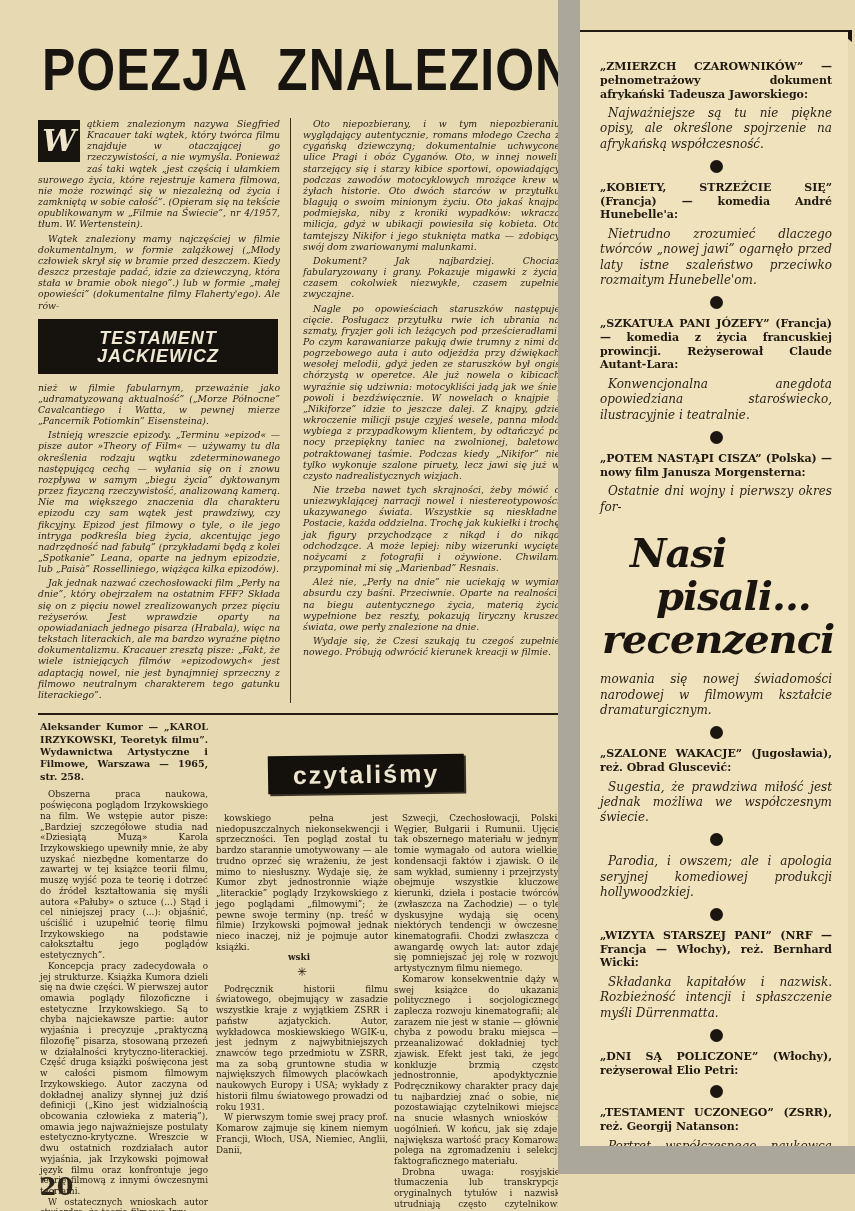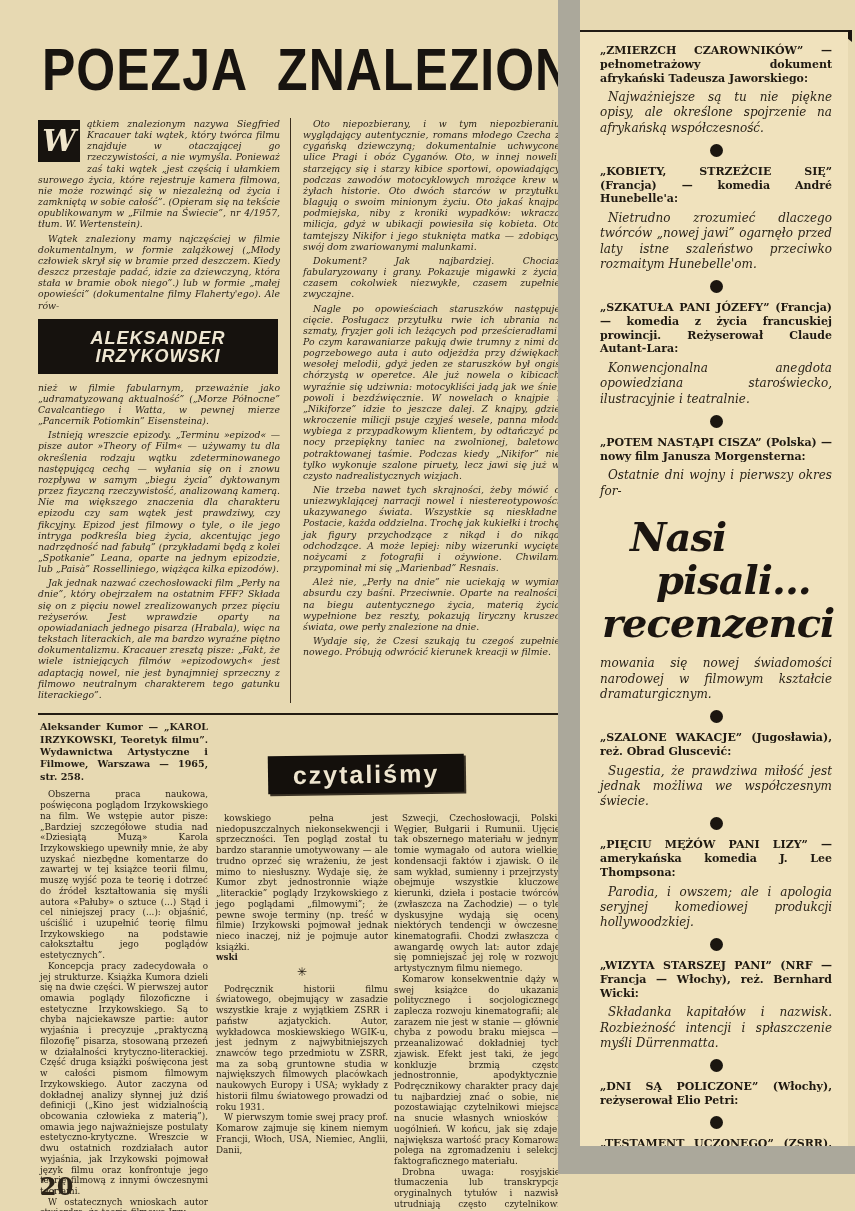--- a/index.html
+++ b/index.html
@@ -23,36 +23,36 @@
           text-align:center;padding:10px 0 9px;margin:8px 2px 8px 0;letter-spacing:1px;}
   .rule{border-top:2.5px solid #231c12;margin:10px 0 0;}
   
   .bottom{position:relative;margin-top:6px;height:460px;}
   .bcol{position:absolute;font-size:8.8px;line-height:1.22;text-align:justify;}
   #bcol1{left:2px;top:0;width:168px;}
   #bcol2{left:178px;top:92px;width:172px;}
   #bcol3{left:356px;top:92px;width:166px;}
   .bref{font-weight:700;font-size:9.6px;line-height:1.3;margin:0 0 6px;}
   .bp{text-indent:8px;margin:0;}
-  .sig{text-align:left;font-weight:700;margin:0 6px 2px 0;}
+  .sig{text-align:center;font-weight:700;margin:0 6px 2px 0;}
   .star{text-align:center;font-size:12px;margin:2px 0 4px;}
   .czyt-header{position:absolute;left:230px;top:34px;width:196px;height:38px;
                background:#14100c;color:#eee5cf;font-family:"Liberation Sans",sans-serif;
                font-weight:700;font-size:25px;line-height:38px;text-align:center;
                letter-spacing:2px;transform:rotate(-0.8deg);
                box-shadow:2px 2px 0 #3a3226;}
   .pageno{position:absolute;left:40px;top:1172px;font-weight:700;font-size:24px;color:#2c2418;}
   
   .sidebar-region{position:absolute;left:558px;top:0;width:297px;height:1211px;background:#e7d9b2;}
   .gray-l{position:absolute;left:0;top:0;width:22px;height:1174px;background:#aba89b;}
   .gray-b{position:absolute;left:0;top:1146px;width:297px;height:28px;background:#aba89b;}
   .corner{position:absolute;right:3px;top:30px;width:0;height:0;
           border-top:12px solid #1b1510;border-left:15px solid transparent;}
   .panel{position:absolute;left:22px;top:30px;width:268px;height:1116px;box-sizing:border-box;
-         background:#f0e2bd;border-top:2px solid #221c15;padding:12px 16px 0 20px;overflow:hidden;}
+         background:#f0e2bd;border-top:2px solid #221c15;padding:28px 16px 0 20px;overflow:hidden;}
   .rtitle{font-weight:700;font-size:11px;line-height:1.25;text-align:justify;color:#1f1911;margin:0 0 5px;}
   .rnote{font-style:italic;font-size:12px;line-height:1.27;text-align:justify;
          color:#2a2318;margin:0;text-indent:8px;}
   .dot{width:13px;height:13px;border-radius:50%;background:#1b1610;margin:8px auto;}
   .script-head{margin:16px 0 12px;color:#1b1510;}
   .script-line{font-style:italic;font-weight:700;font-size:40px;line-height:1.08;letter-spacing:-1px;}
   .sl0{margin-left:30px;}.sl1{margin-left:2px;}.sl2{margin-left:56px;}
 </style>
 </head>
 <body>
@@ -61,21 +61,21 @@
 
   <div class="main">
     <h1 class="title">POEZJA ZNALEZIONA</h1>
 
     <div class="cols">
       <div class="colL">
         <p class="art">
           <span class="dropcap">W</span><span>ątkiem znalezionym nazywa Siegfried Kracauer taki wątek, który twórca filmu znajduje w otaczającej go rzeczywistości, a nie wymyśla. Ponieważ zaś taki wątek „jest częścią i ułamkiem surowego życia, które rejestruje kamera filmowa, nie może rozwinąć się w niezależną od życia i zamkniętą w sobie całość”. (Opieram się na tekście opublikowanym w „Filmie na Świecie”, nr 4/1957, tłum. W. Wertenstein).</span>
         </p>
         <p class="art ind">Wątek znaleziony mamy najczęściej w filmie dokumentalnym, w formie zalążkowej („Młody człowiek skrył się w bramie przed deszczem. Kiedy deszcz przestaje padać, idzie za dziewczyną, która stała w bramie obok niego”.) lub w formie „małej opowieści” (dokumentalne filmy Flaherty'ego). Ale rów-</p>
-        <div class="banner">ALEKSANDER IRZYKOWSKI</div>
+        <div class="banner">TESTAMENT JACKIEWICZ</div>
         <p class="art">nież w filmie fabularnym, przeważnie jako „udramatyzowaną aktualność” („Morze Północne” Cavalcantiego i Watta, w pewnej mierze „Pancernik Potiomkin” Eisensteina).</p>
         <p class="art ind">Istnieją wreszcie epizody. „Terminu »epizod« — pisze autor »Theory of Film« — używamy tu dla określenia rodzaju wątku zdeterminowanego następującą cechą — wyłania się on i znowu rozpływa w samym „biegu życia” dyktowanym przez fizyczną rzeczywistość, analizowaną kamerą. Nie ma większego znaczenia dla charakteru epizodu czy sam wątek jest prawdziwy, czy fikcyjny. Epizod jest filmowy o tyle, o ile jego intryga podkreśla bieg życia, akcentując jego nadrzędność nad fabułą” (przykładami będą z kolei „Spotkanie” Leana, oparte na jednym epizodzie, lub „Paisà” Rosselliniego, wiążąca kilka epizodów).</p>
         <p class="art ind">Jak jednak nazwać czechosłowacki film „Perły na dnie”, który obejrzałem na ostatnim FFF? Składa się on z pięciu nowel zrealizowanych przez pięciu reżyserów. Jest wprawdzie oparty na opowiadaniach jednego pisarza (Hrabala), więc na tekstach literackich, ale ma bardzo wyraźne piętno dokumentalizmu. Kracauer zresztą pisze: „Fakt, że wiele istniejących filmów »epizodowych« jest adaptacją nowel, nie jest bynajmniej sprzeczny z filmowo neutralnym charakterem tego gatunku literackiego”.</p>
       </div>
       <div class="colR">
         <p class="art ind">Oto niepozbierany, i w tym niepozbieraniu wyglądający autentycznie, romans młodego Czecha z cygańską dziewczyną; dokumentalnie uchwycone ulice Pragi i obóz Cyganów. Oto, w innej noweli, starzejący się i starzy kibice sportowi, opowiadający podczas zawodów motocyklowych mrożące krew w żyłach historie. Oto dwóch starców w przytułku blagują o swoim minionym życiu. Oto jakaś knajpa podmiejska, niby z kroniki wypadków: wkracza milicja, gdyż w ubikacji powiesiła się kobieta. Oto tamtejszy Nikifor i jego stuknięta matka — zdobiący swój dom zwariowanymi malunkami.</p>
         <p class="art ind">Dokument? Jak najbardziej. Chociaż fabularyzowany i grany. Pokazuje migawki z życia, czasem cokolwiek niezwykłe, czasem zupełnie zwyczajne.</p>
         <p class="art ind">Nagle po opowieściach staruszków następuje cięcie. Posługacz przytułku rwie ich ubrania na szmaty, fryzjer goli ich leżących pod prześcieradłami. Po czym karawaniarze pakują dwie trumny z nimi do pogrzebowego auta i auto odjeżdża przy dźwiękach wesołej melodii, gdyż jeden ze staruszków był ongiś chórzystą w operetce. Ale już nowela o kibicach wyraźnie się udziwnia: motocykliści jadą jak we śnie, powoli i bezdźwięcznie. W nowelach o knajpie i „Nikiforze” idzie to jeszcze dalej. Z knajpy, gdzie wkroczenie milicji psuje czyjeś wesele, panna młoda wybiega z przypadkowym klientem, by odtańczyć po nocy przepiękny taniec na zwolnionej, baletowo potraktowanej taśmie. Podczas kiedy „Nikifor” nie tylko wykonuje szalone piruety, lecz jawi się już w czysto nadrealistycznych wizjach.</p>
         <p class="art ind">Nie trzeba nawet tych skrajności, żeby mówić o uniezwyklającej narracji nowel i niestereotypowości ukazywanego świata. Wszystkie są nieskładne. Postacie, każda oddzielna. Trochę jak kukiełki i trochę jak figury przychodzące z nikąd i do nikąd odchodzące. A może lepiej: niby wizerunki wycięte nożycami z fotografii i ożywione. Chwilami przypominał mi się „Marienbad” Resnais.</p>
         <p class="art ind">Ależ nie, „Perły na dnie” nie uciekają w wymiar absurdu czy baśni. Przeciwnie. Oparte na realności, na biegu autentycznego życia, materią życia wypełnione bez reszty, pokazują liryczny kruszec świata, owe perły znalezione na dnie.</p>
@@ -139,21 +139,20 @@
         <div class="script-line sl1">recenzenci</div>
       </div>
 
       <p class="rnote" style="text-indent:0;">mowania się nowej świadomości narodowej w filmowym kształcie dramaturgicznym.</p>
       <div class="dot"></div>
 
       <p class="rtitle">„SZALONE WAKACJE” (Jugosławia), reż. Obrad Gluscević:</p>
       <p class="rnote">Sugestia, że prawdziwa miłość jest jednak możliwa we współczesnym świecie.</p>
       <div class="dot"></div>
 
-      <p class="rtitle">„PIĘCIU MĘŻÓW PANI LIZY” — amerykańska komedia J. Lee Thompsona:</p>
       <p class="rnote">Parodia, i owszem; ale i apologia seryjnej komediowej produkcji hollywoodzkiej.</p>
       <div class="dot"></div>
 
       <p class="rtitle">„WIZYTA STARSZEJ PANI” (NRF — Francja — Włochy), reż. Bernhard Wicki:</p>
       <p class="rnote">Składanka kapitałów i nazwisk. Rozbieżność intencji i spłaszczenie myśli Dürrenmatta.</p>
       <div class="dot"></div>
 
       <p class="rtitle">„DNI SĄ POLICZONE” (Włochy), reżyserował Elio Petri:</p>
       <div class="dot"></div>
 

